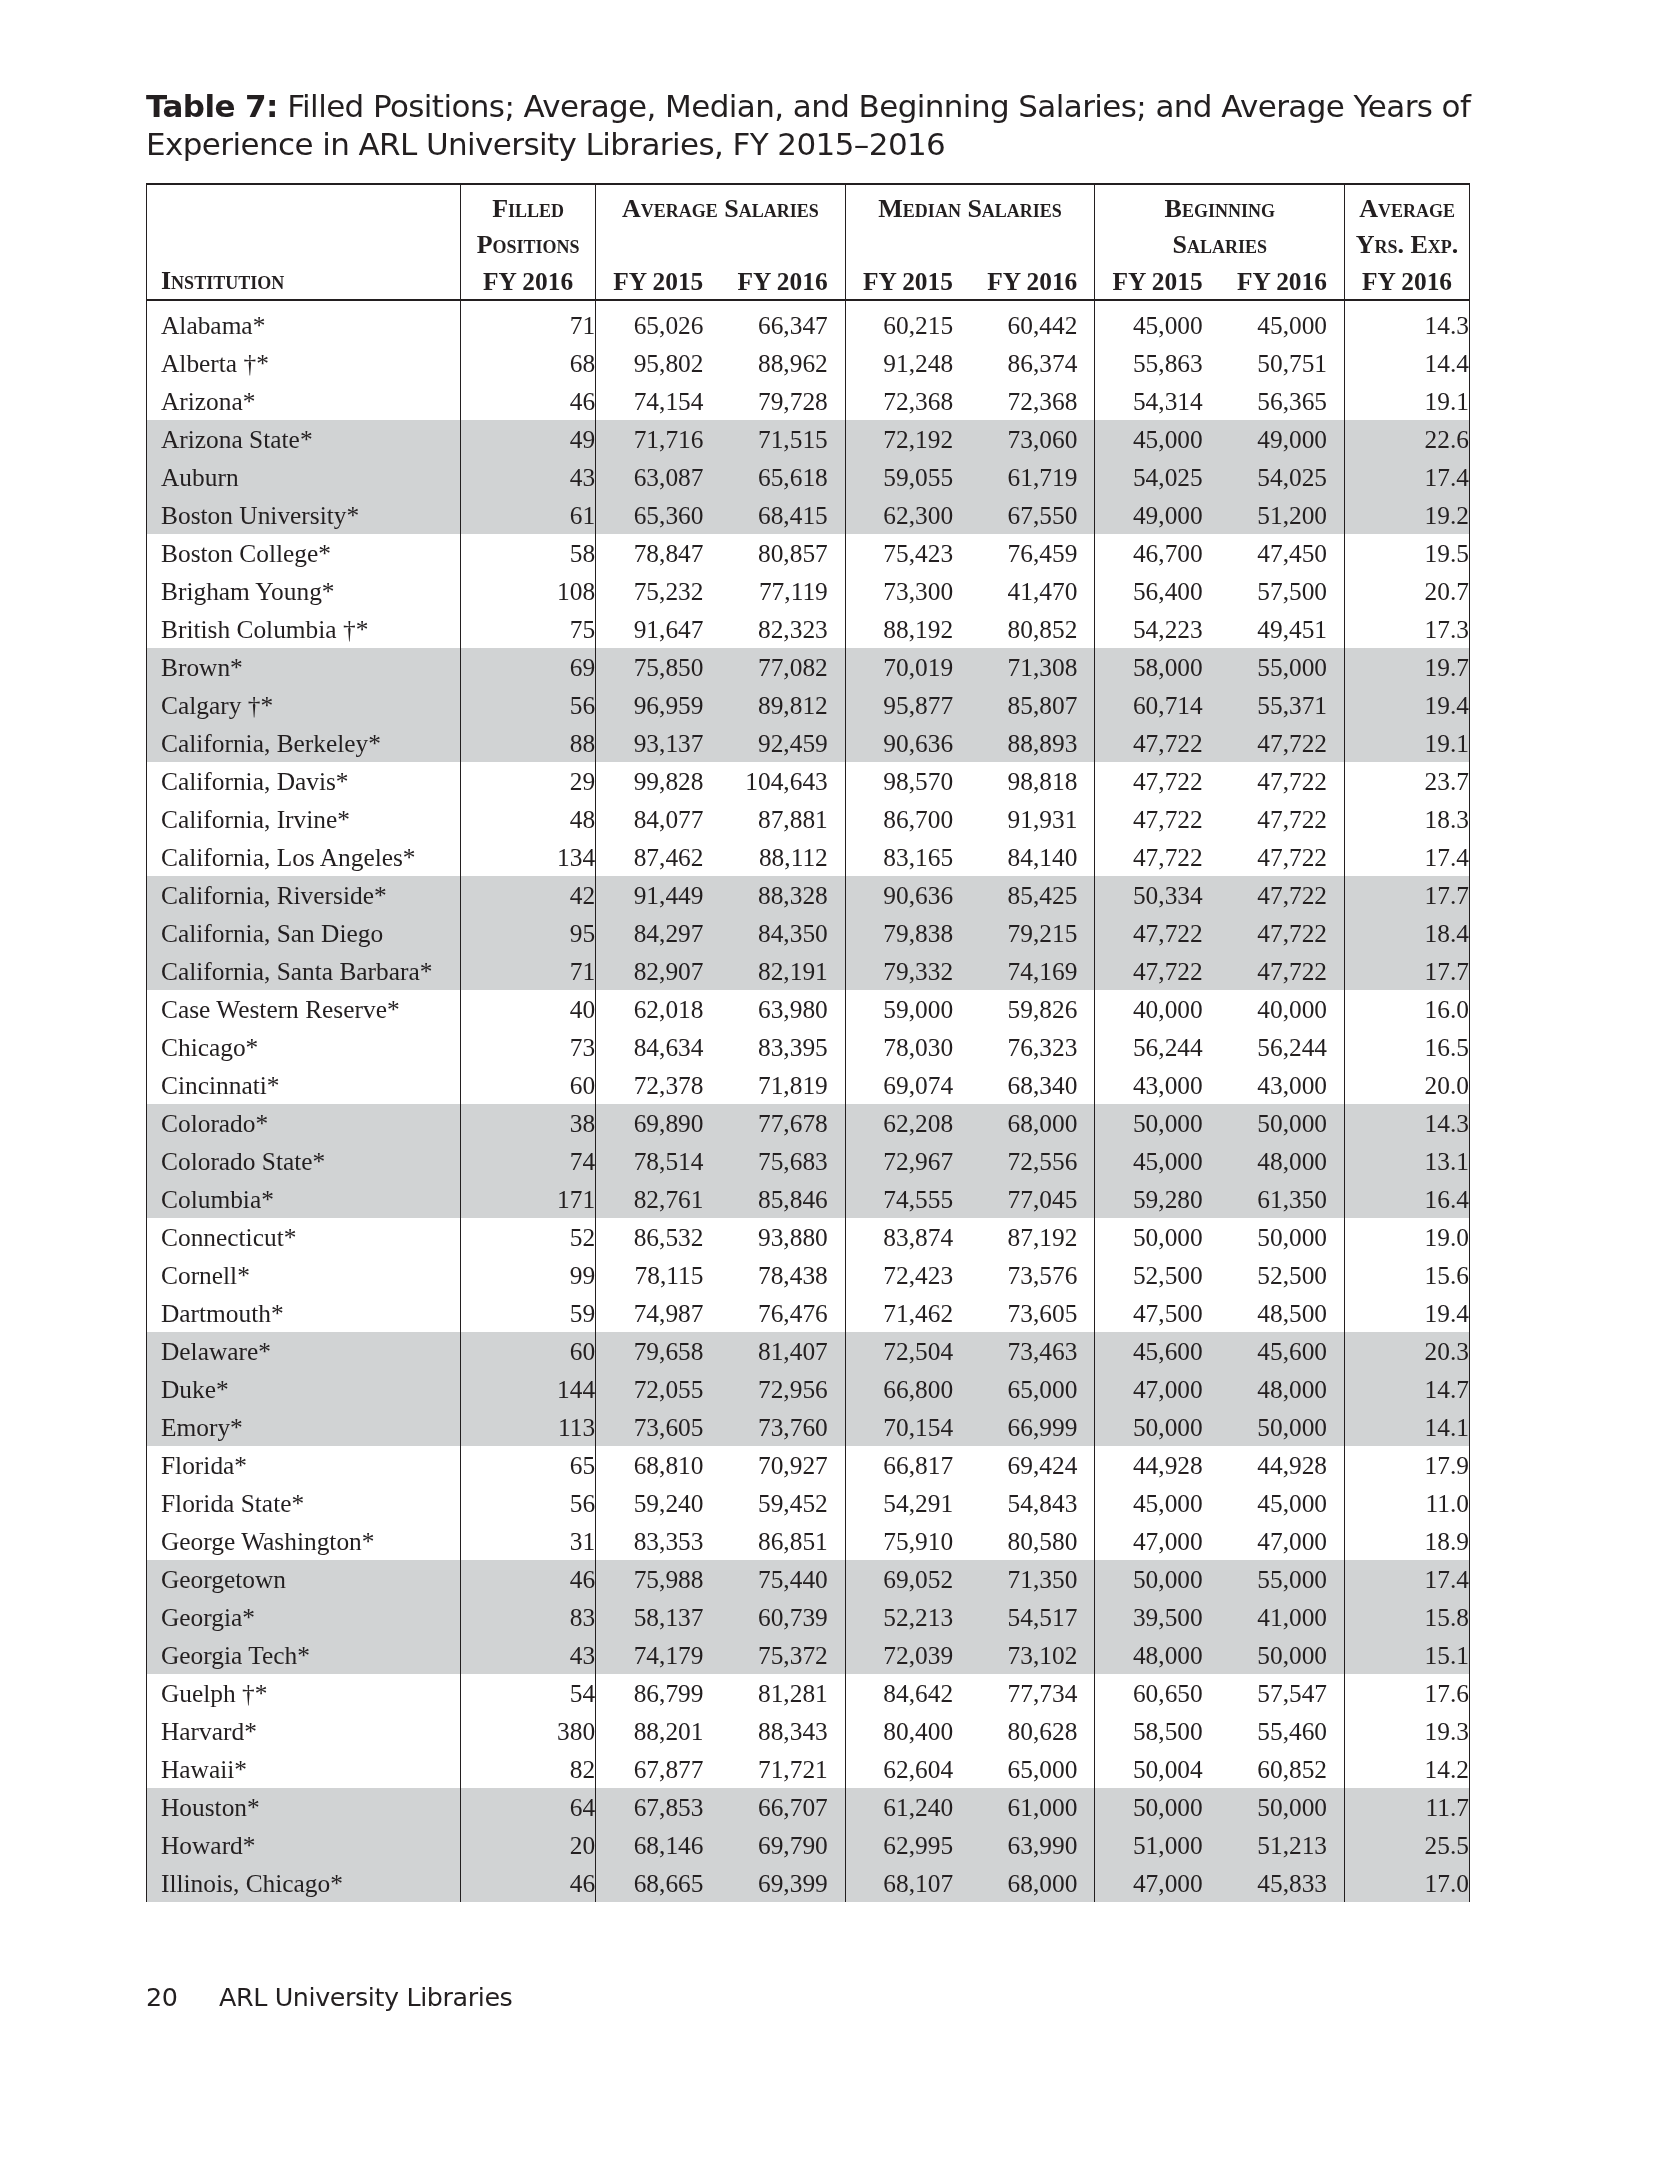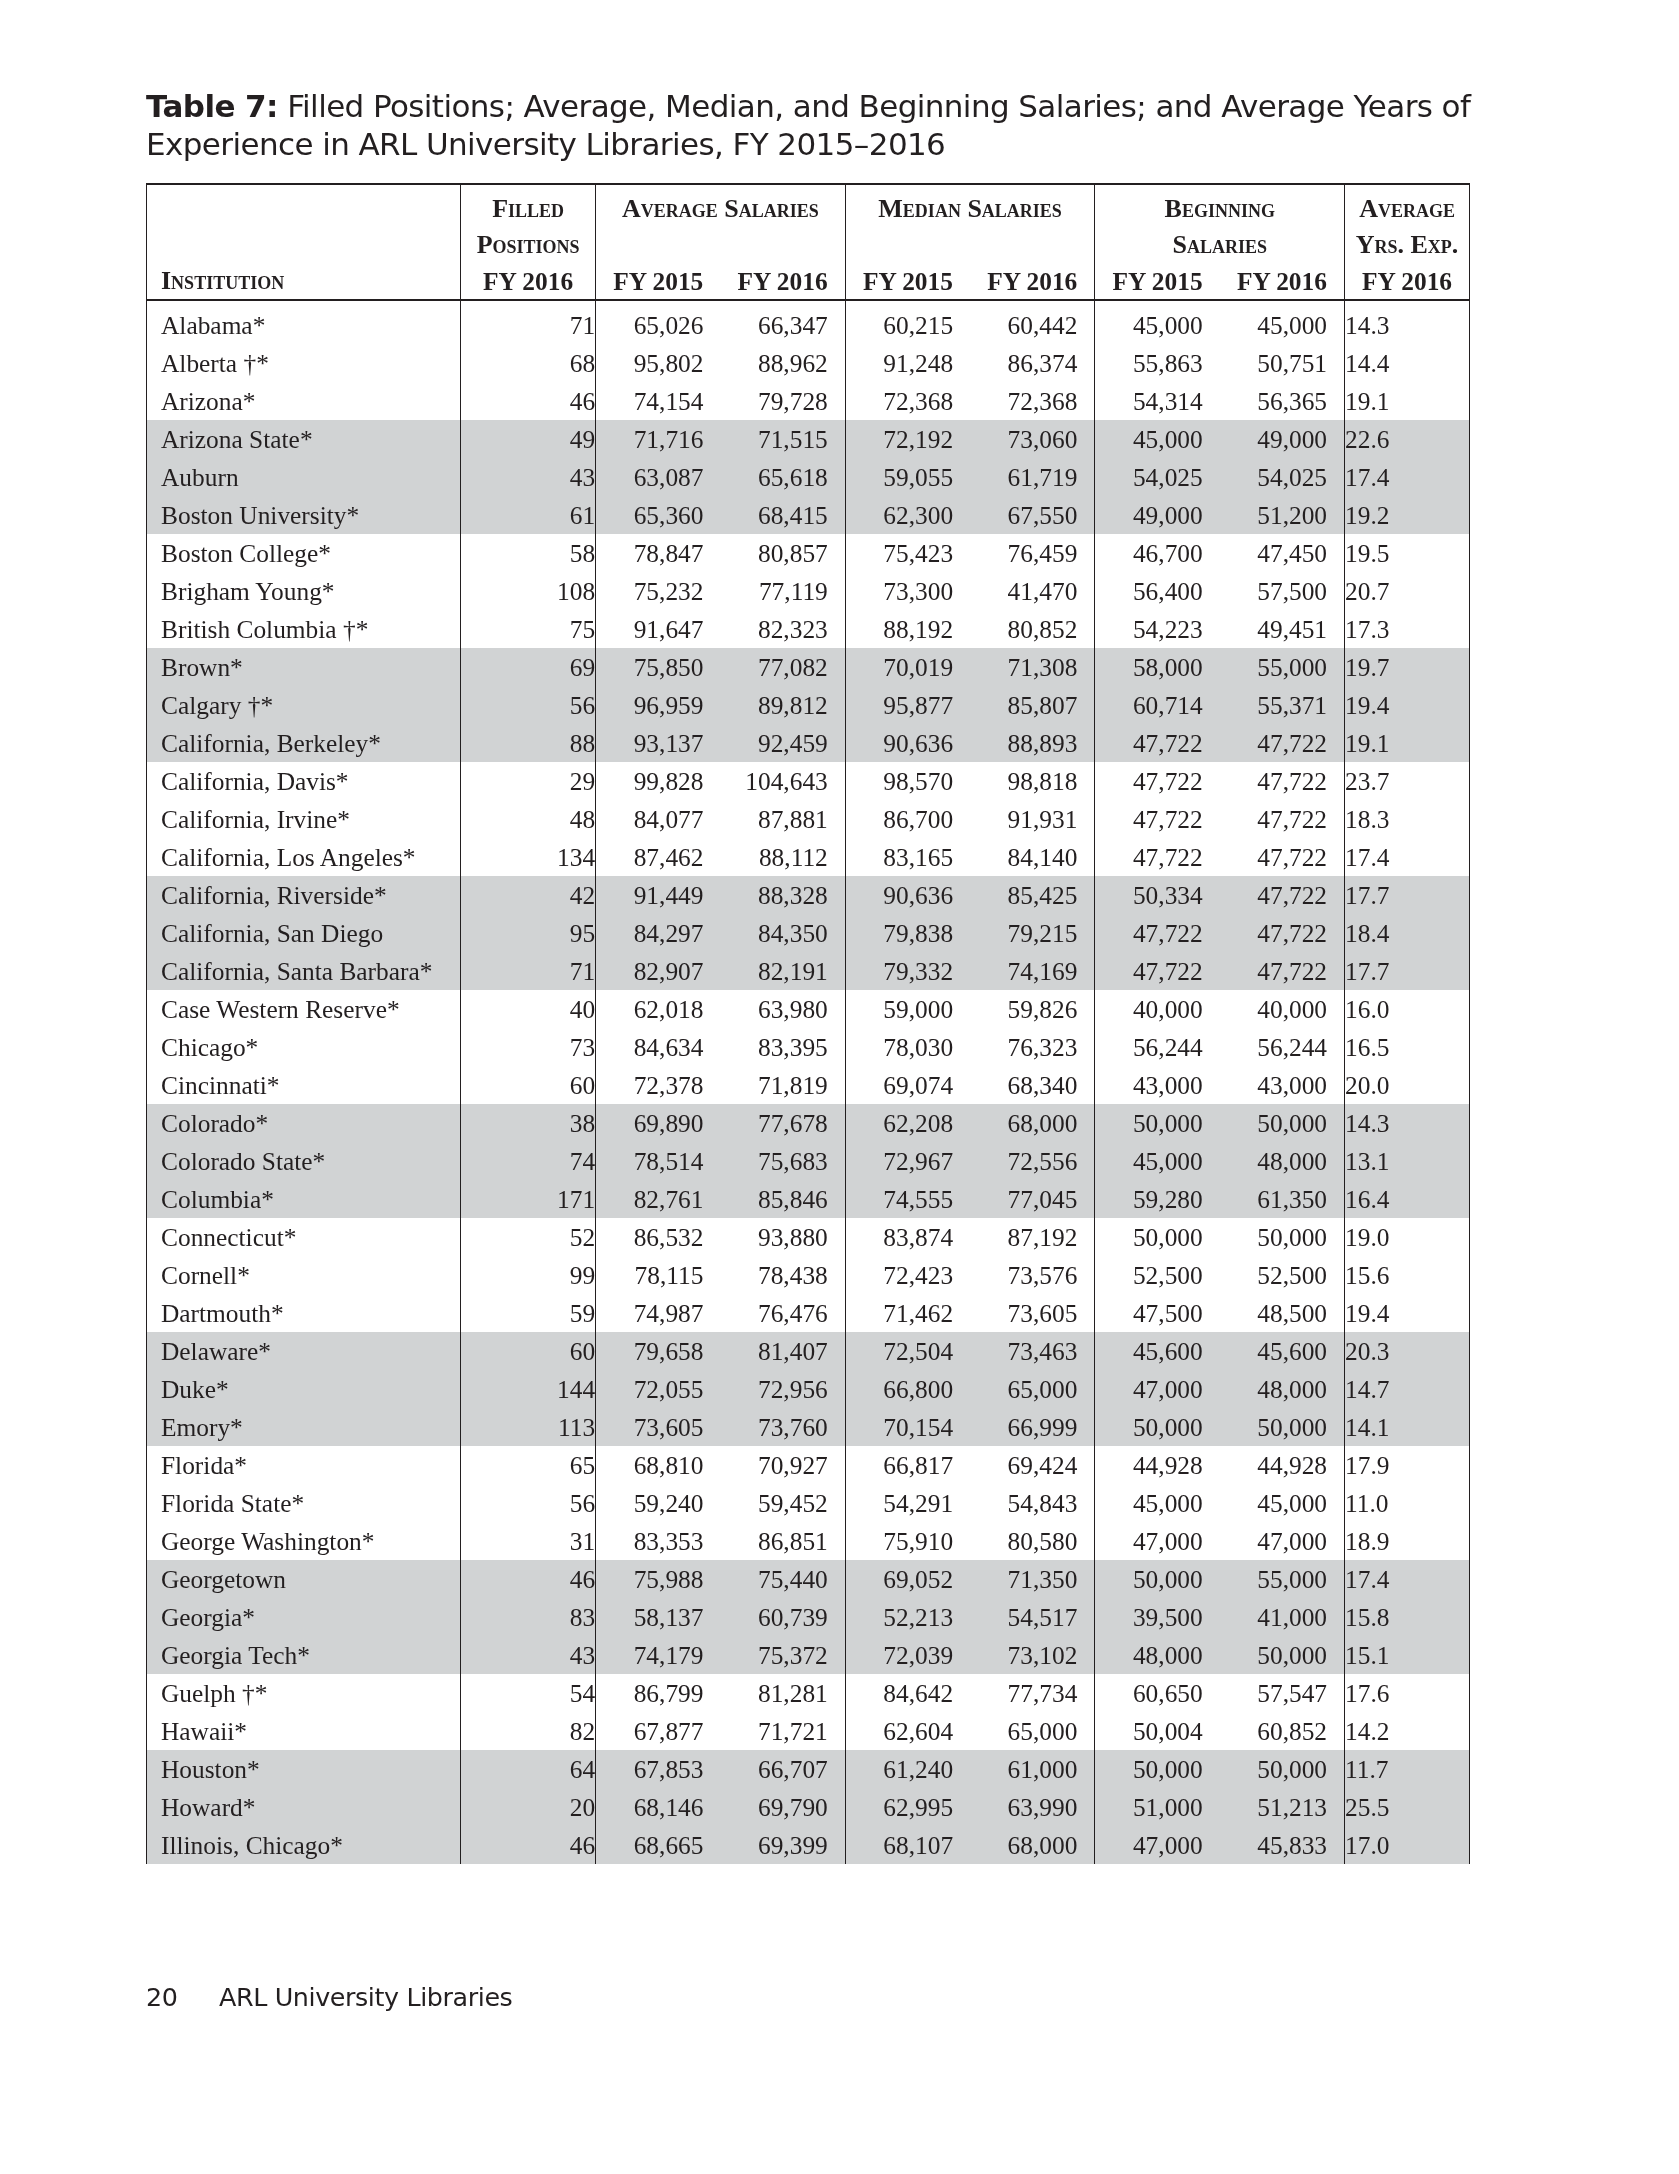--- a/index.html
+++ b/index.html
@@ -87,21 +87,21 @@
       overflow: visible;
     }
     tbody td.num {
       text-align: right;
       padding-right: 17px;
     }
     tbody td.filled {
       text-align: right;
     }
     tbody td.yrs {
-      text-align: left;
+      text-align: right;
     }
     tbody tr.shade td {
       background: #d1d3d4;
     }
     .spacer td {
       height: 5.6px;
       line-height: 5.6px;
       font-size: 0.9px;
     }
     .footer {
@@ -580,20 +580,31 @@
           <td class="vl filled">54</td>
           <td class="vl num">86,799</td>
           <td class="num">81,281</td>
           <td class="vl num">84,642</td>
           <td class="num">77,734</td>
           <td class="vl num">60,650</td>
           <td class="num">57,547</td>
           <td class="vl vr yrs">17.6</td>
         </tr>
         <tr>
+          <td class="vl inst">Harvard*</td>
+          <td class="vl filled">380</td>
+          <td class="vl num">88,201</td>
+          <td class="num">88,343</td>
+          <td class="vl num">80,400</td>
+          <td class="num">80,628</td>
+          <td class="vl num">58,500</td>
+          <td class="num">55,460</td>
+          <td class="vl vr yrs">19.3</td>
+        </tr>
+        <tr>
           <td class="vl inst">Hawaii*</td>
           <td class="vl filled">82</td>
           <td class="vl num">67,877</td>
           <td class="num">71,721</td>
           <td class="vl num">62,604</td>
           <td class="num">65,000</td>
           <td class="vl num">50,004</td>
           <td class="num">60,852</td>
           <td class="vl vr yrs">14.2</td>
         </tr>

